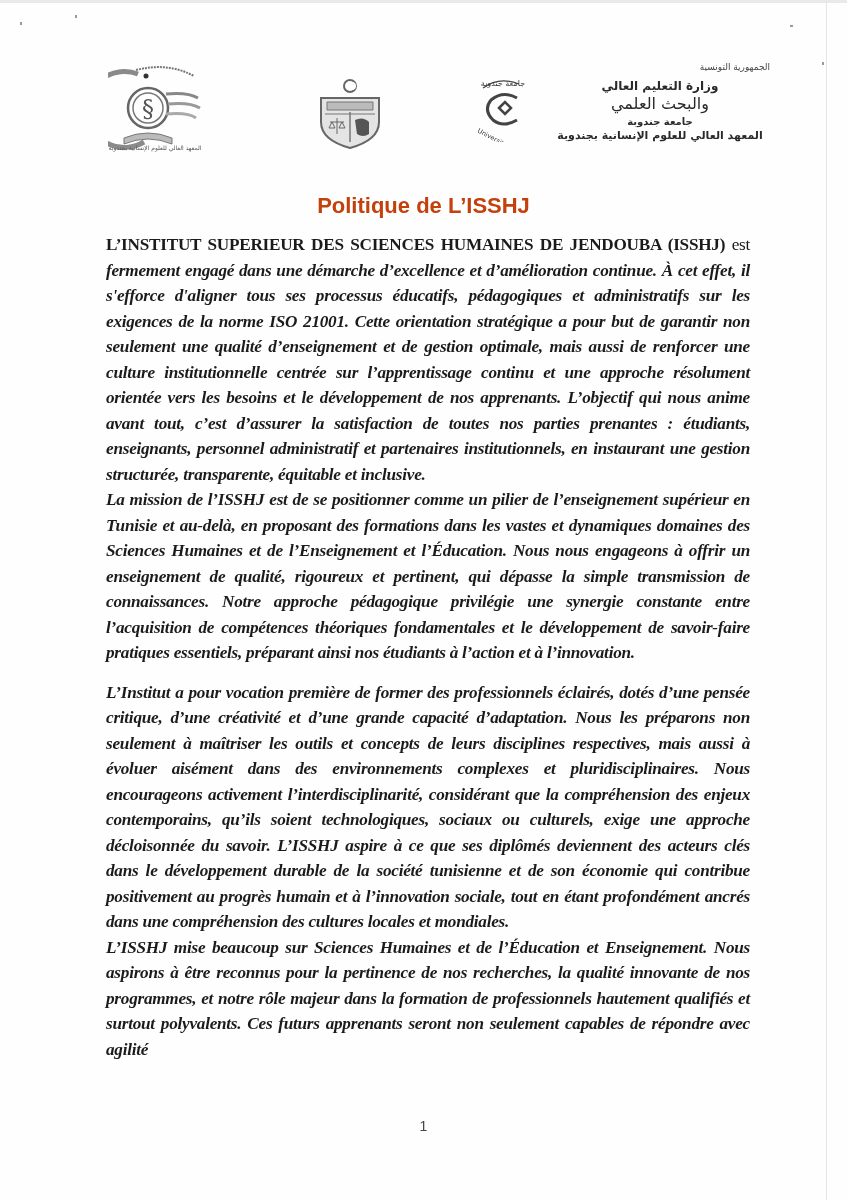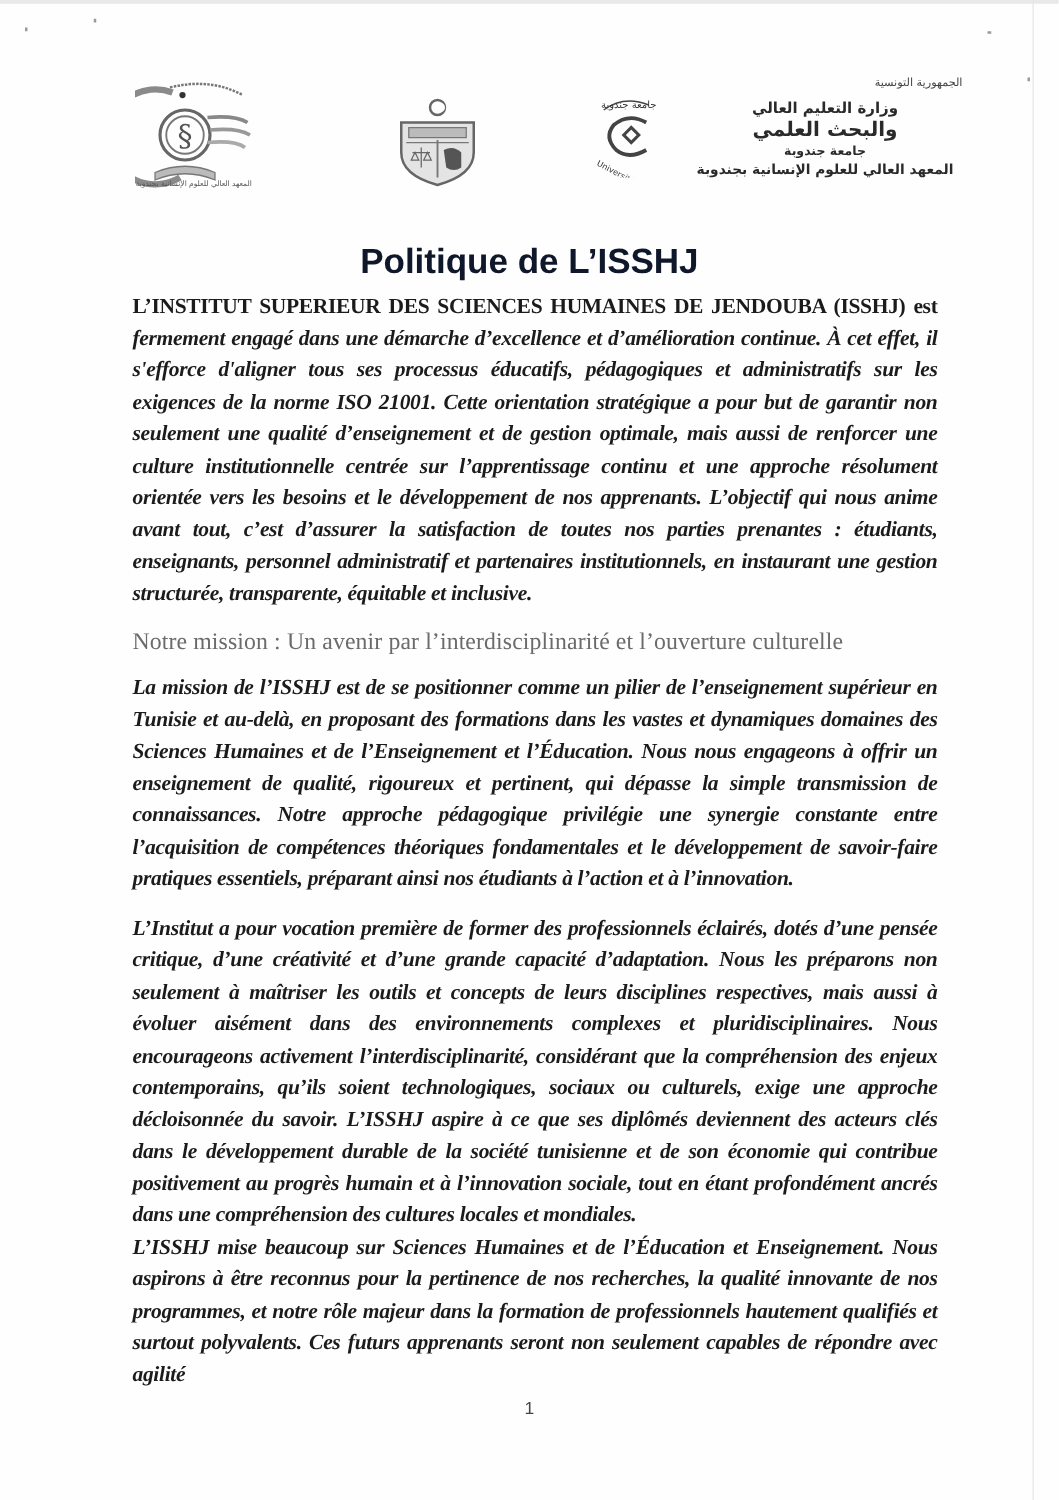--- a/index.html
+++ b/index.html
@@ -14,32 +14,32 @@
     
     .header { position: absolute; left: 0; top: 0; width: 847px; height: 175px; }
     .logo { position: absolute; }
     .logo-isshj { left: 108px; top: 64px; width: 96px; height: 90px; }
     .logo-isshj-caption { position: absolute; left: 95px; top: 144px; width: 120px; font-size: 6px; color: #555; text-align: center; direction: rtl; font-family: "DejaVu Sans", sans-serif; }
     .logo-tunisia { left: 317px; top: 78px; width: 66px; height: 72px; }
     .logo-jendouba { left: 463px; top: 74px; width: 74px; height: 68px; }
     .arabic-block { position: absolute; left: 550px; top: 62px; width: 220px; text-align: center; direction: rtl; font-family: "DejaVu Sans", sans-serif; color: #2a2a2a; }
     .arabic-block .ar1 { font-size: 9px; margin-bottom: 6px; color: #444; text-align: right; }
     .arabic-block .ar2 { font-size: 12px; font-weight: bold; line-height: 17px; letter-spacing: -0.5px; }
-    .arabic-block .ar3 { font-size: 16px; font-weight: bold; line-height: 17px; margin-bottom: 4px; letter-spacing: -0.5px; }
+    .arabic-block .ar3 { font-size: 16px; font-weight: normal; line-height: 17px; margin-bottom: 4px; letter-spacing: -0.5px; }
     .arabic-block .ar4 { font-size: 10px; font-weight: bold; margin-bottom: 2px; }
     .arabic-block .ar5 { font-size: 11px; font-weight: bold; }
 
     
-    .doc-title { position: absolute; left: 0; top: 193px; width: 847px; text-align: center; font-family: "Liberation Sans", sans-serif; font-weight: bold; font-size: 28px; color: #0f172a; }
+    .doc-title { position: absolute; left: 0; top: 193px; width: 847px; text-align: center; font-family: "Liberation Sans", sans-serif; font-weight: bold; font-size: 22px; color: #c2410c; }
 
     
     .content { position: absolute; left: 106px; top: 232px; width: 644px; }
     .para { font-size: 17.2px; line-height: 25.5px; text-align: justify; font-style: italic; font-weight: bold; color: #1b1b1b; letter-spacing: -0.25px; }
     .para .lead { font-style: normal; font-weight: bold; }
-    .para .lead-est { font-style: normal; font-weight: bold; }
+    .para .lead-est { font-style: normal; font-weight: normal; }
     .section-heading { font-size: 19px; line-height: 27px; color: #6b6b6b; font-weight: normal; text-align: justify; letter-spacing: 0.1px; }
     .h-mission { margin-top: 13px; margin-bottom: 10px; }
     .p-gap { margin-top: 14px; }
     .h-vision { margin-top: 14px; margin-bottom: 8px; word-spacing: 5px; }
 
     .page-number { position: absolute; left: 0; top: 1118px; width: 847px; text-align: center; font-family: "Liberation Sans", sans-serif; font-size: 14px; color: #444; }
   </style>
 </head>
 <body>
 
@@ -102,21 +102,20 @@
       <div class="ar4">جامعة جندوبة</div>
       <div class="ar5">المعهد العالي للعلوم الإنسانية بجندوبة</div>
     </div>
   </div>
 
   <div class="doc-title">Politique de L’ISSHJ</div>
 
   <div class="content">
     <p class="para"><span class="lead">L’INSTITUT SUPERIEUR DES SCIENCES HUMAINES DE JENDOUBA (ISSHJ)</span><span class="lead-est"> est </span><span>fermement engagé dans une démarche d’excellence et d’amélioration continue. À cet effet, il s'efforce d'aligner tous ses processus éducatifs, pédagogiques et administratifs sur les exigences de la norme ISO 21001. Cette orientation stratégique a pour but de garantir non seulement une qualité d’enseignement et de gestion optimale, mais aussi de renforcer une culture institutionnelle centrée sur l’apprentissage continu et une approche résolument orientée vers les besoins et le développement de nos apprenants. L’objectif qui nous anime avant tout, c’est d’assurer la satisfaction de toutes nos parties prenantes : étudiants, enseignants, personnel administratif et partenaires institutionnels, en instaurant une gestion structurée, transparente, équitable et inclusive.</span></p>
 
-    <h2 class="section-heading h-mission">Notre mission : Un avenir par l’interdisciplinarité et l’ouverture culturelle</h2>
     <p class="para">La mission de l’ISSHJ est de se positionner comme un pilier de l’enseignement supérieur en Tunisie et au-delà, en proposant des formations dans les vastes et dynamiques domaines des Sciences Humaines et de l’Enseignement et l’Éducation. Nous nous engageons à offrir un enseignement de qualité, rigoureux et pertinent, qui dépasse la simple transmission de connaissances. Notre approche pédagogique privilégie une synergie constante entre l’acquisition de compétences théoriques fondamentales et le développement de savoir-faire pratiques essentiels, préparant ainsi nos étudiants à l’action et à l’innovation.</p>
     <p class="para p-gap">L’Institut a pour vocation première de former des professionnels éclairés, dotés d’une pensée critique, d’une créativité et d’une grande capacité d’adaptation. Nous les préparons non seulement à maîtriser les outils et concepts de leurs disciplines respectives, mais aussi à évoluer aisément dans des environnements complexes et pluridisciplinaires. Nous encourageons activement l’interdisciplinarité, considérant que la compréhension des enjeux contemporains, qu’ils soient technologiques, sociaux ou culturels, exige une approche décloisonnée du savoir. L’ISSHJ aspire à ce que ses diplômés deviennent des acteurs clés dans le développement durable de la société tunisienne et de son économie qui contribue positivement au progrès humain et à l’innovation sociale, tout en étant profondément ancrés dans une compréhension des cultures locales et mondiales.</p>
 
     <p class="para">L’ISSHJ mise beaucoup sur Sciences Humaines et de l’Éducation et Enseignement. Nous aspirons à être reconnus pour la pertinence de nos recherches, la qualité innovante de nos programmes, et notre rôle majeur dans la formation de professionnels hautement qualifiés et surtout polyvalents. Ces futurs apprenants seront non seulement capables de répondre avec agilité</p>
   </div>
 
   <div class="page-number">1</div>
 </div>
 
 </body></html>

